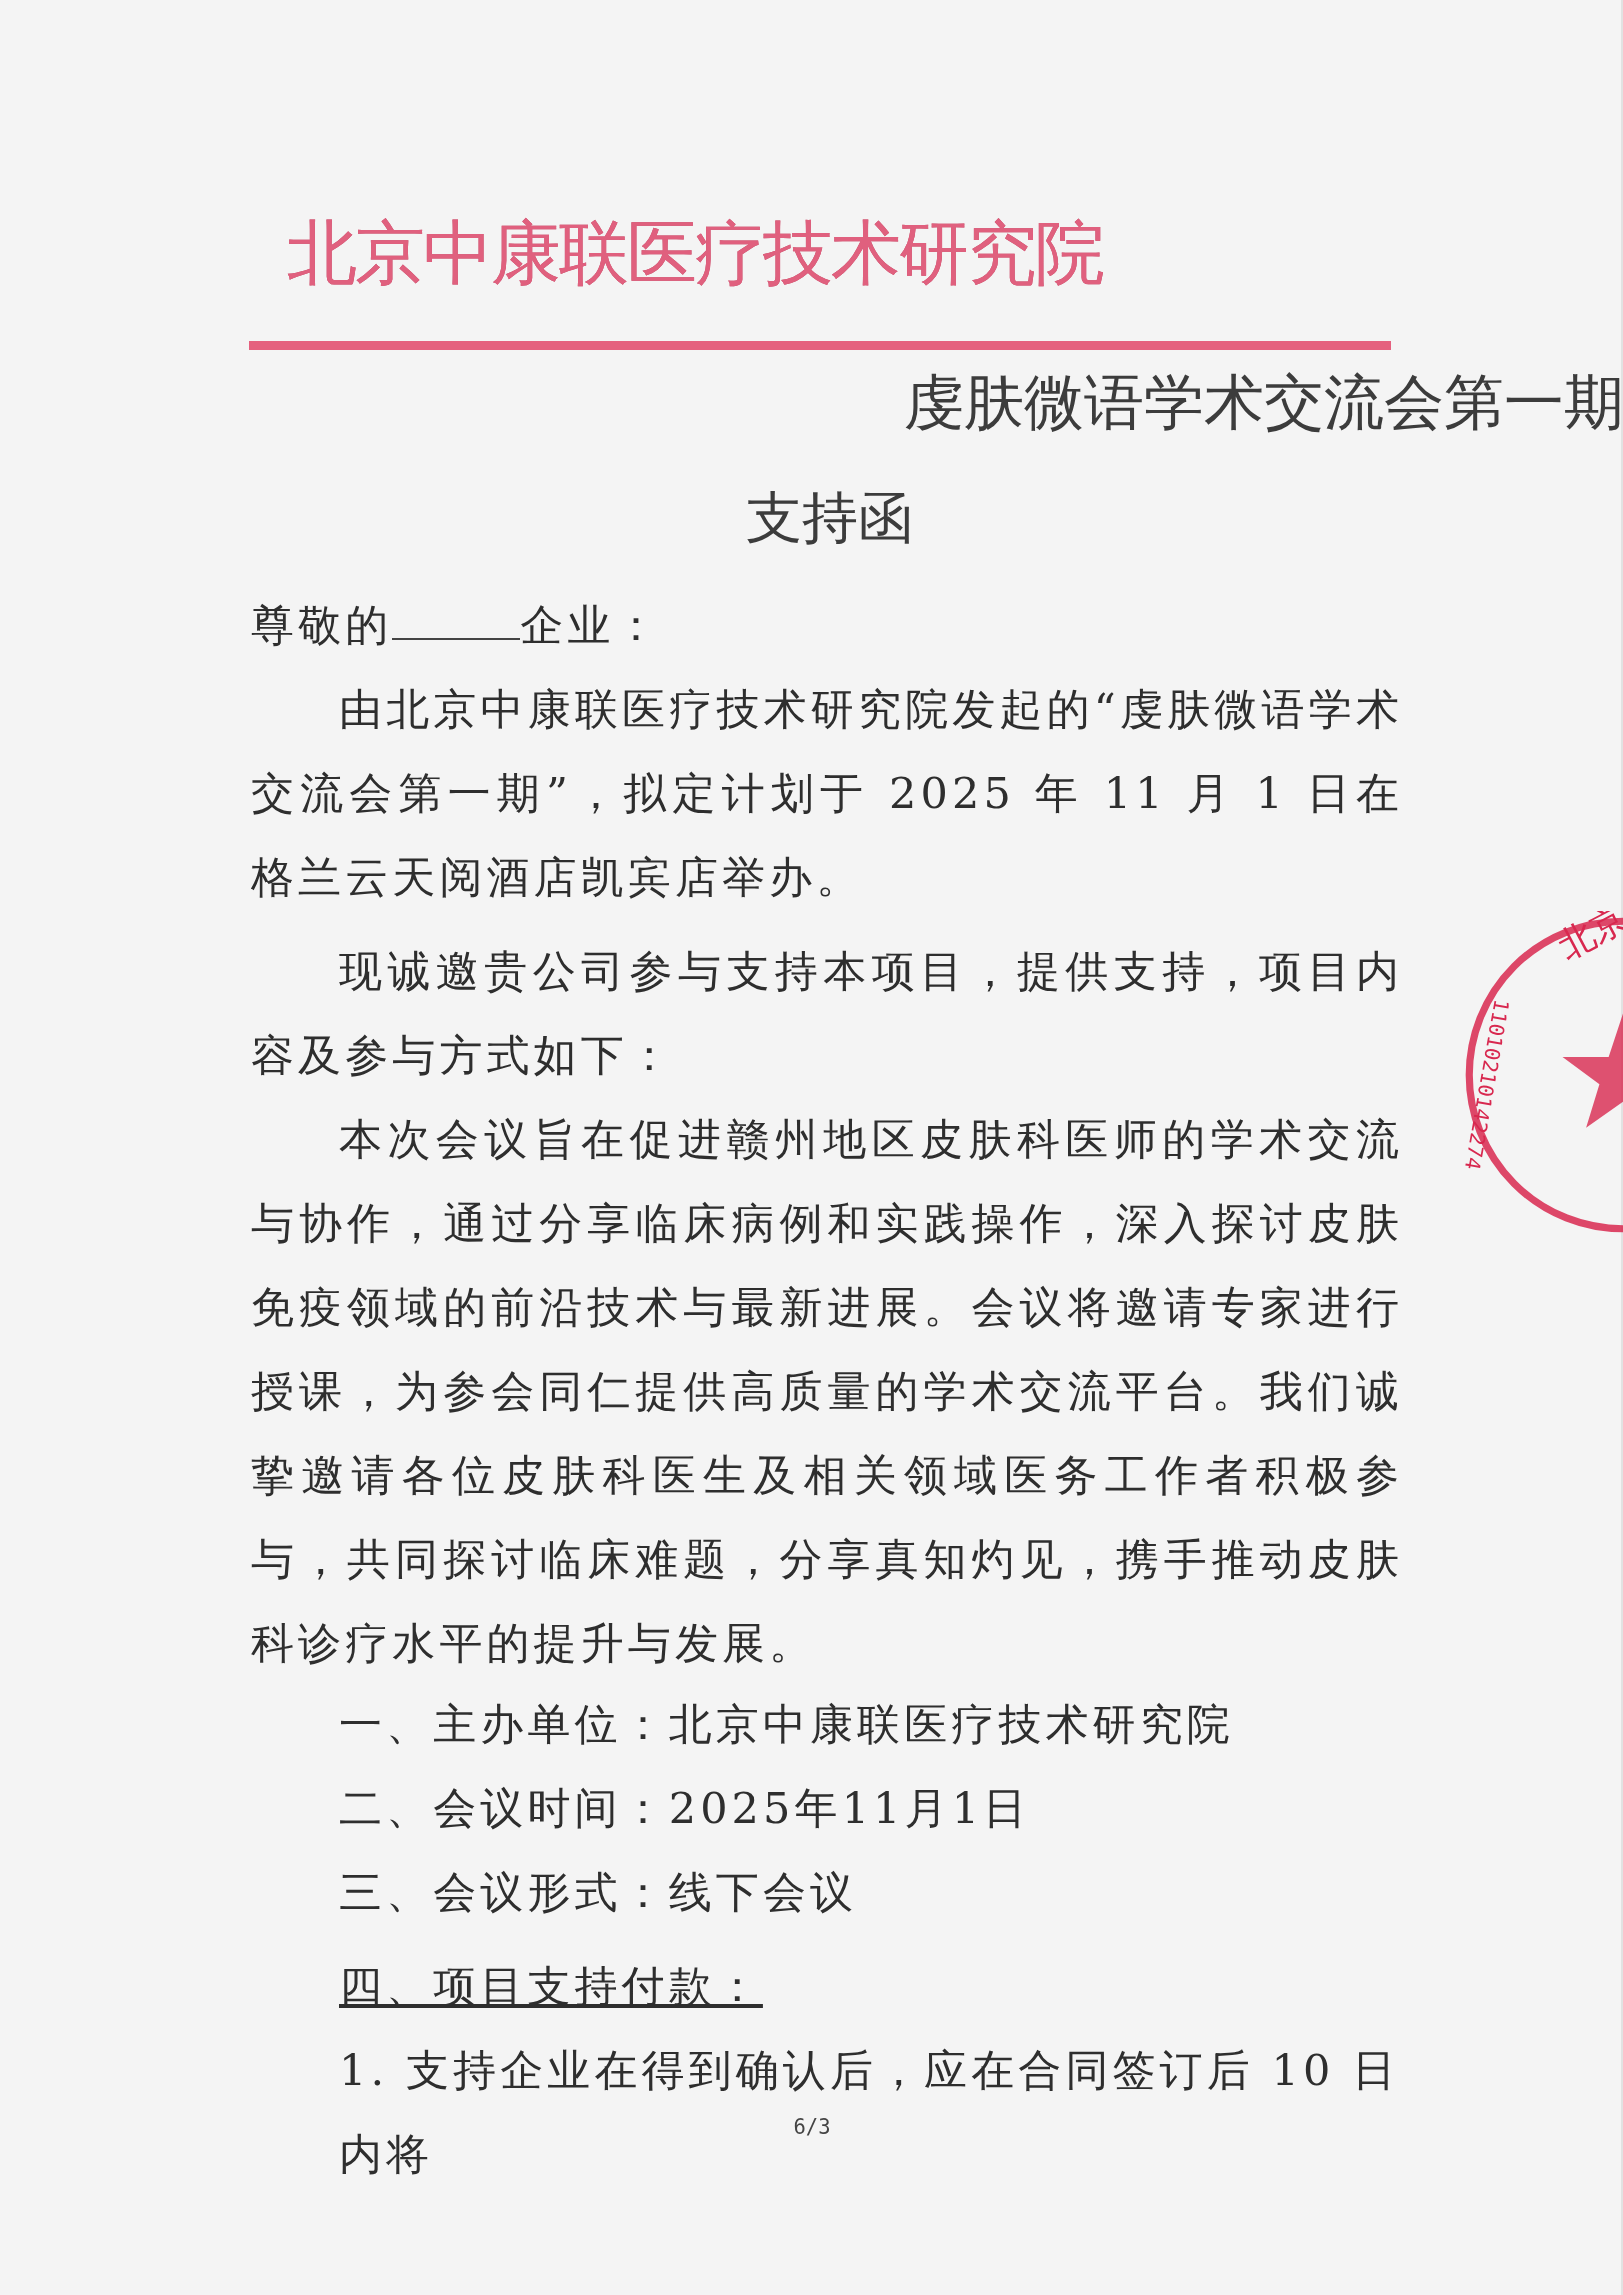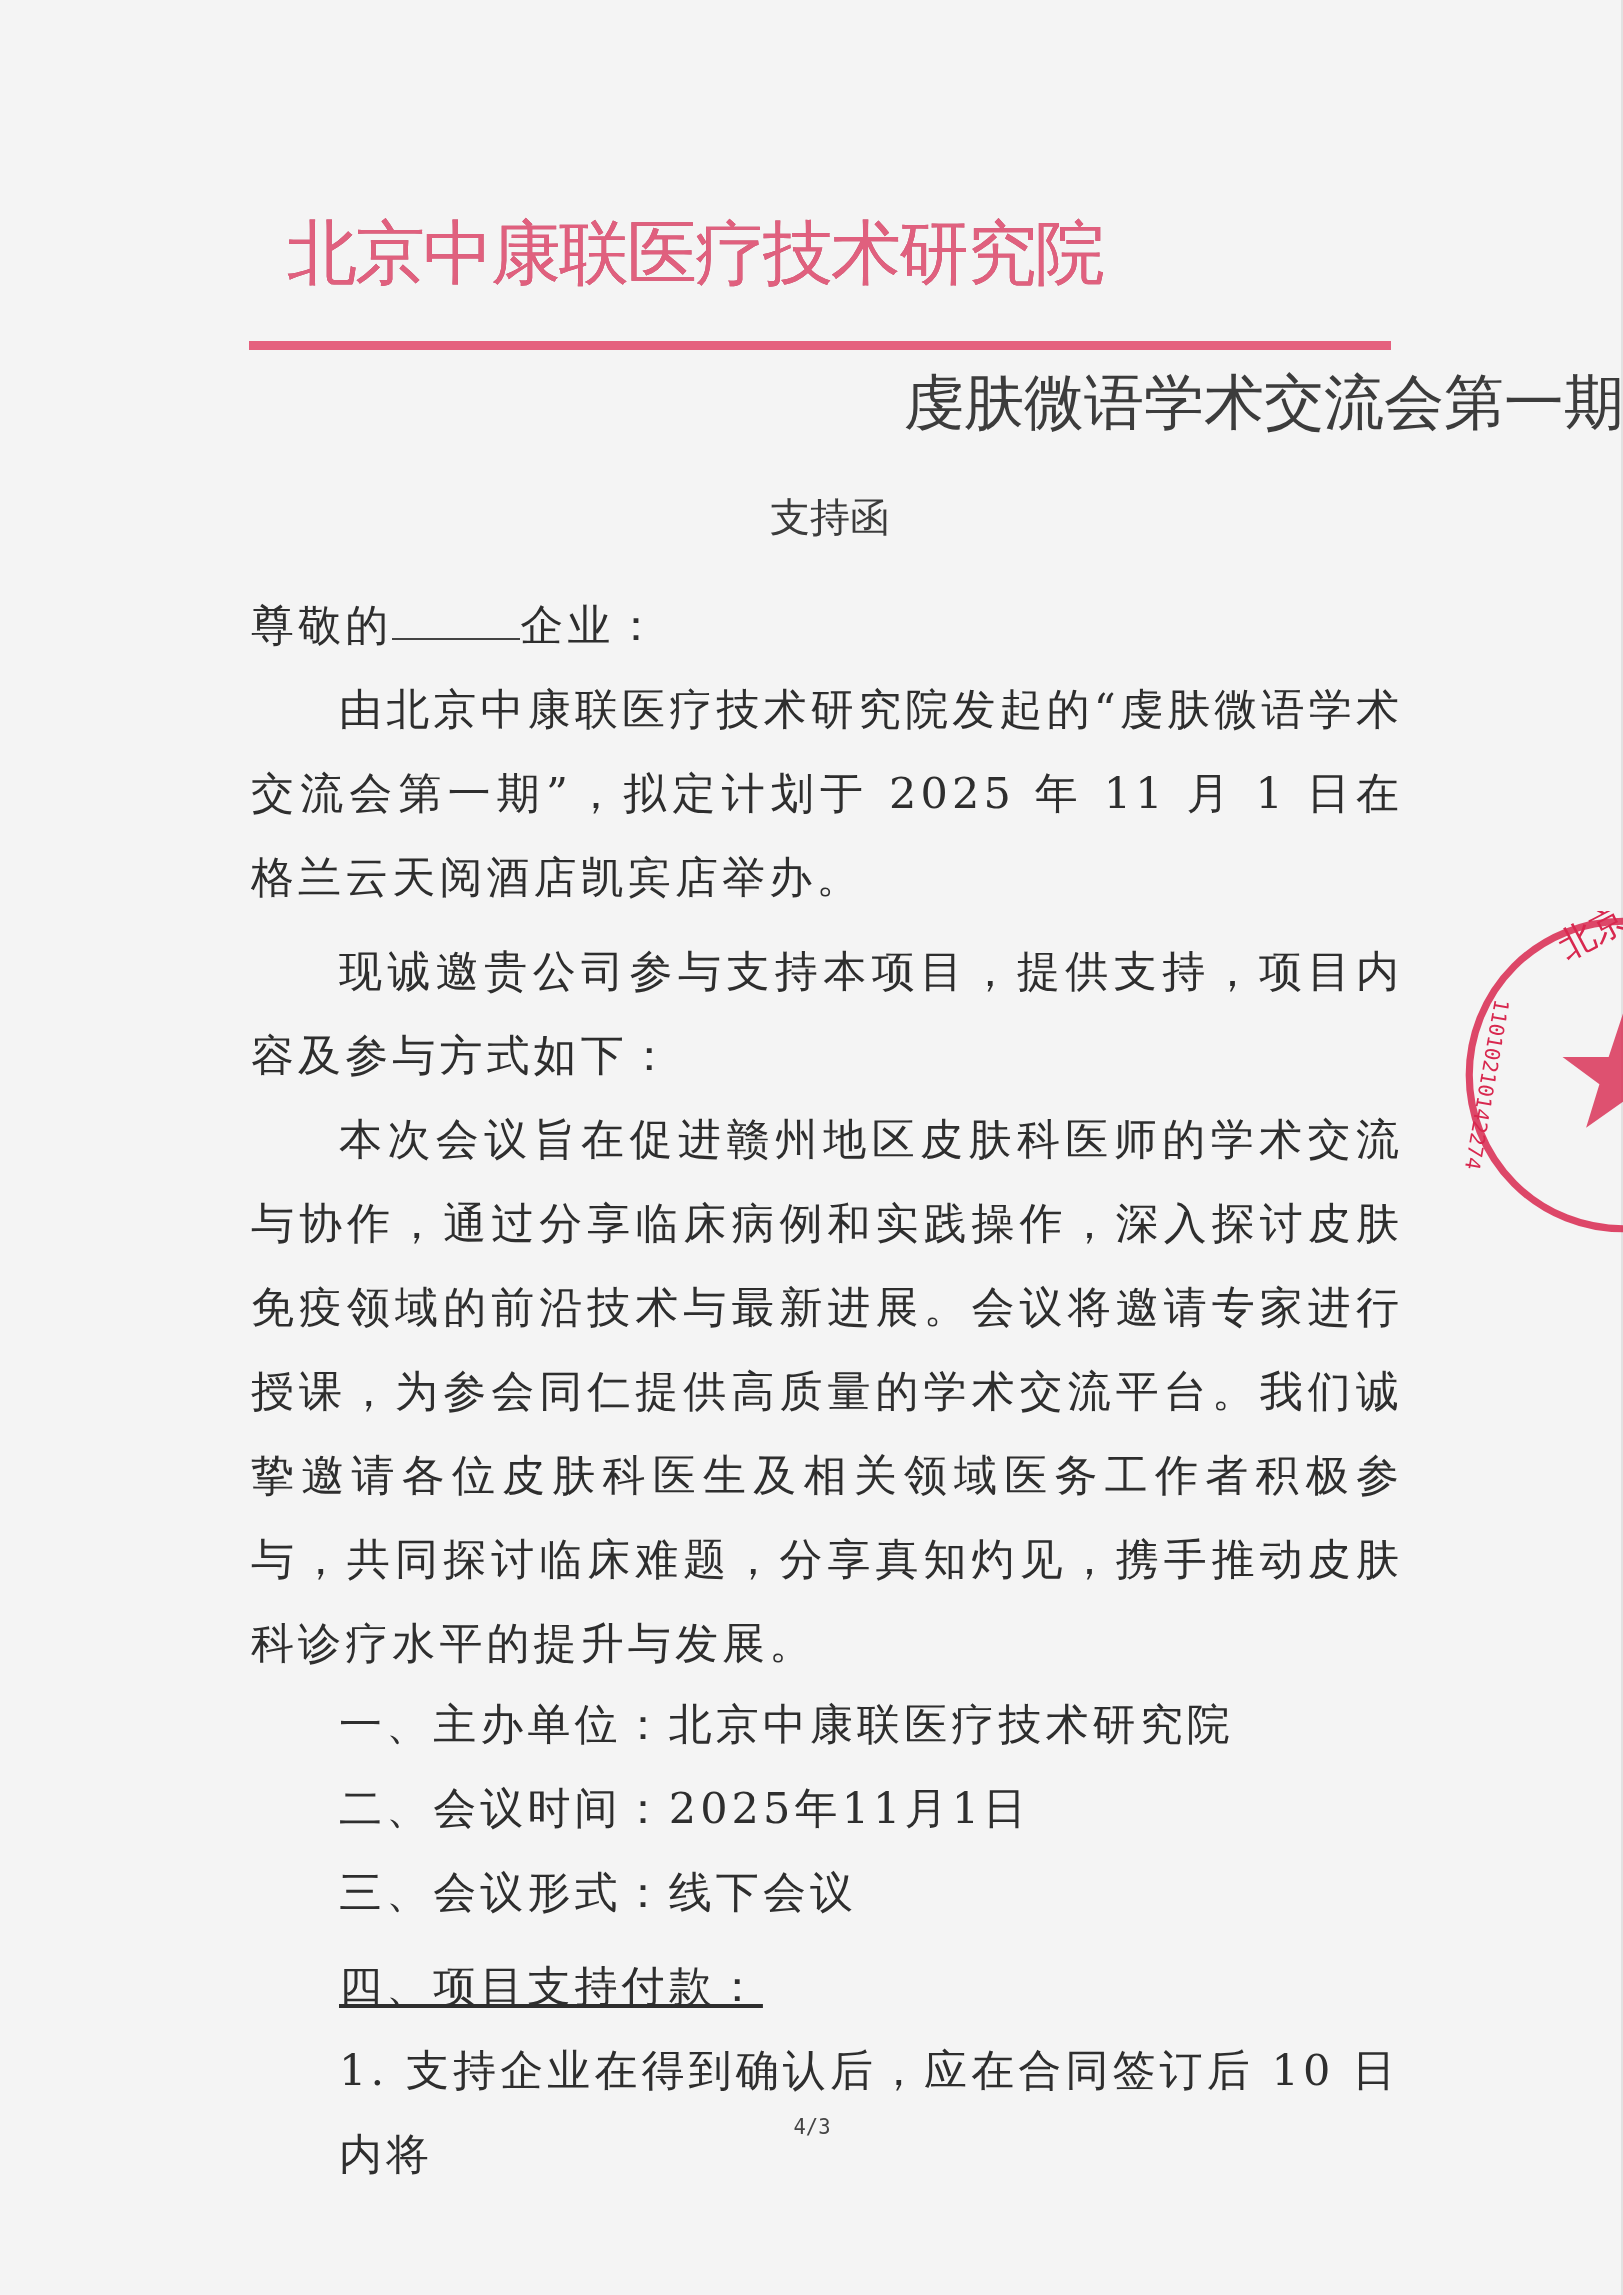--- a/index.html
+++ b/index.html
@@ -30,21 +30,21 @@
     position:absolute; left:0; width:1624px; top:366px;
     text-align:right;
     font-family:"DejaVu Sans", "Liberation Sans", sans-serif;
     font-size:60px; line-height:72px; color:#3c3c3c;
     padding-left:20.5px; box-sizing:border-box;
   }
   .doc-type {
     position:absolute; left:0; width:1624px; top:484px;
     text-align:center;
     font-family:"DejaVu Sans", "Liberation Sans", sans-serif;
-    font-size:40px; line-height:67px; color:#3c3c3c;
+    font-size:56px; line-height:67px; color:#3c3c3c;
     padding-left:36px; box-sizing:border-box;
   }
   .body-text {
     position:absolute; left:251px; width:1152px;
     font-size:43px; line-height:84px; color:#2e2e2e;
     letter-spacing:4.1px;
   }
   .para { margin:0; text-align:justify; }
   .indent { text-indent:88px; }
   .blank {
@@ -88,14 +88,14 @@
 
 <svg class="seal" viewBox="0 0 640 640">
   <g fill="none" stroke="#d8284f" stroke-width="14" opacity="0.85">
     <circle cx="320" cy="320" r="300"></circle>
   </g>
   <polygon points="320,200 348,285 438,285 366,338 392,423 320,372 248,423 274,338 202,285 292,285" fill="#d8284f" opacity="0.8"></polygon>
   <text x="210" y="95" fill="#d8284f" font-size="70" font-family="DejaVu Sans, sans-serif" transform="rotate(-28 210 95)">北京</text>
   <text x="70" y="170" fill="#d8284f" font-size="40" font-family="DejaVu Sans Mono, monospace" transform="rotate(100 70 170)">11010210142274</text>
 </svg>
 
-<div class="page-num">4/3</div>
+<div class="page-num">6/3</div>
 
 
 </body></html>

